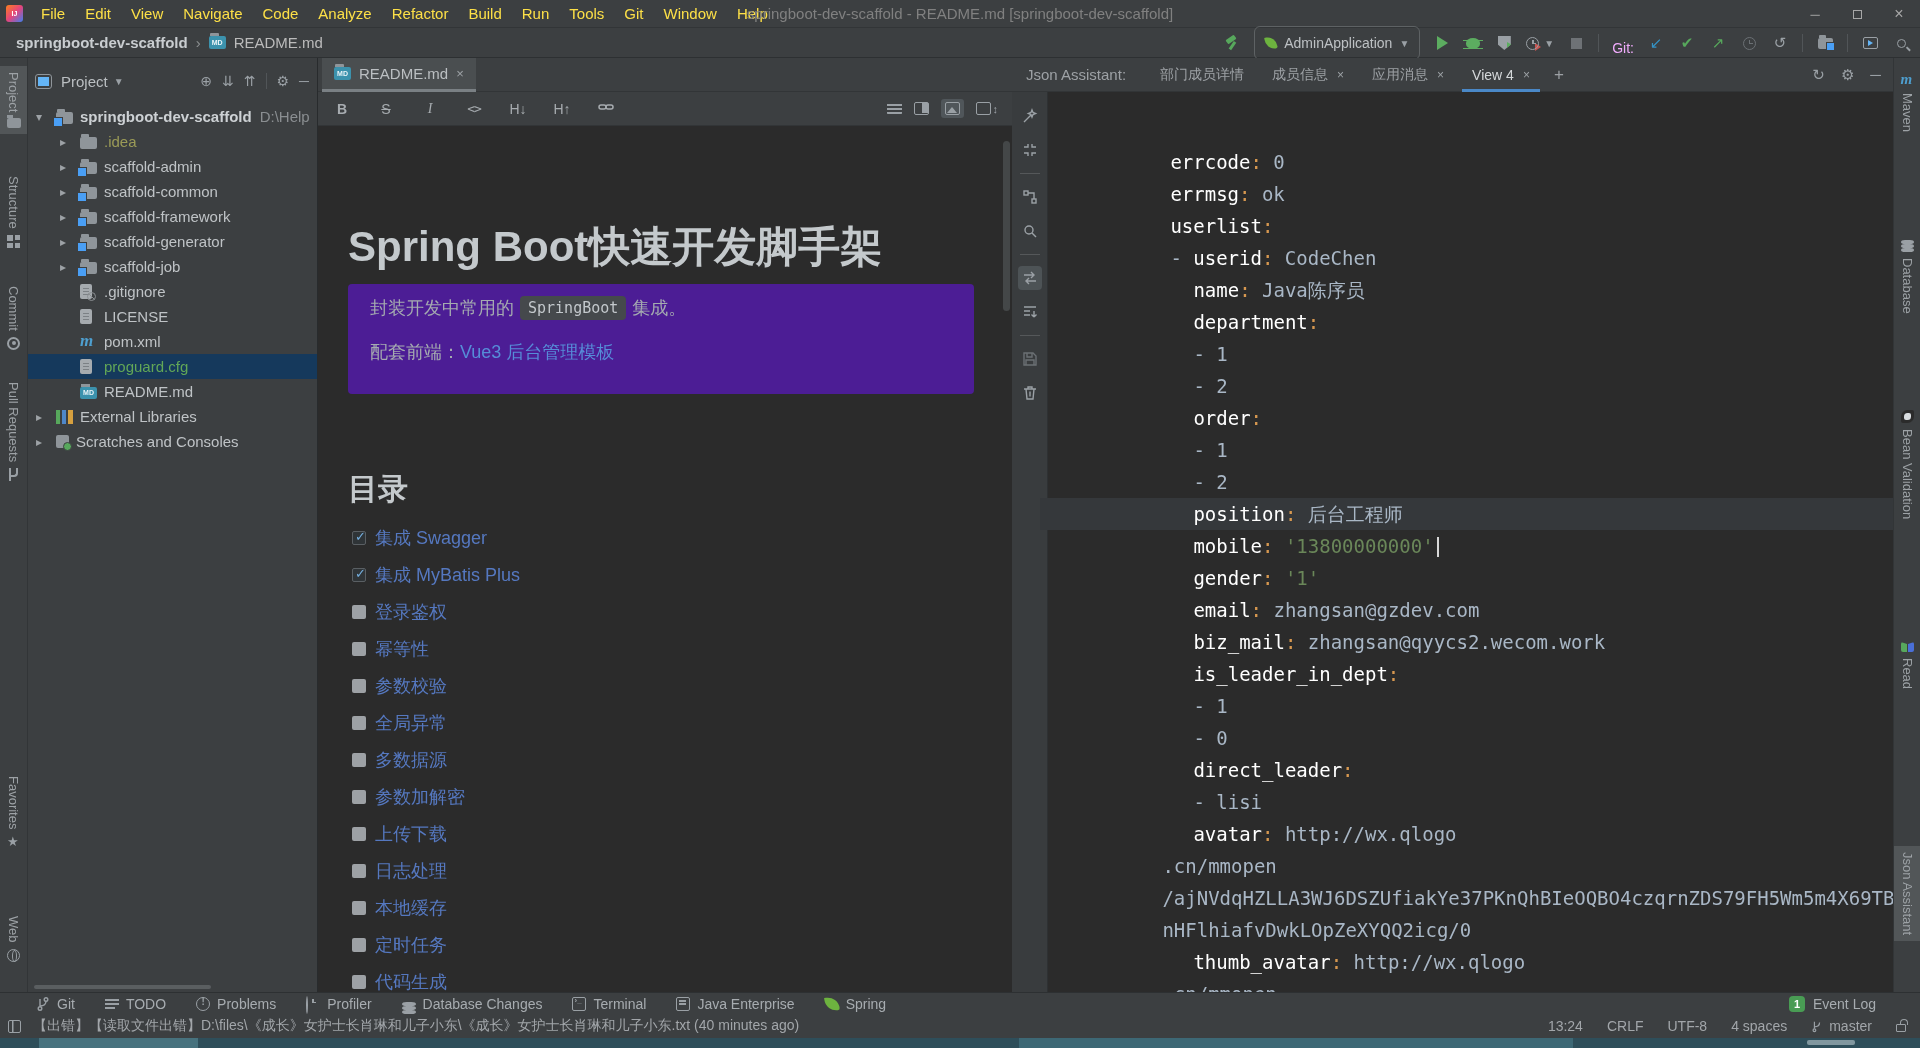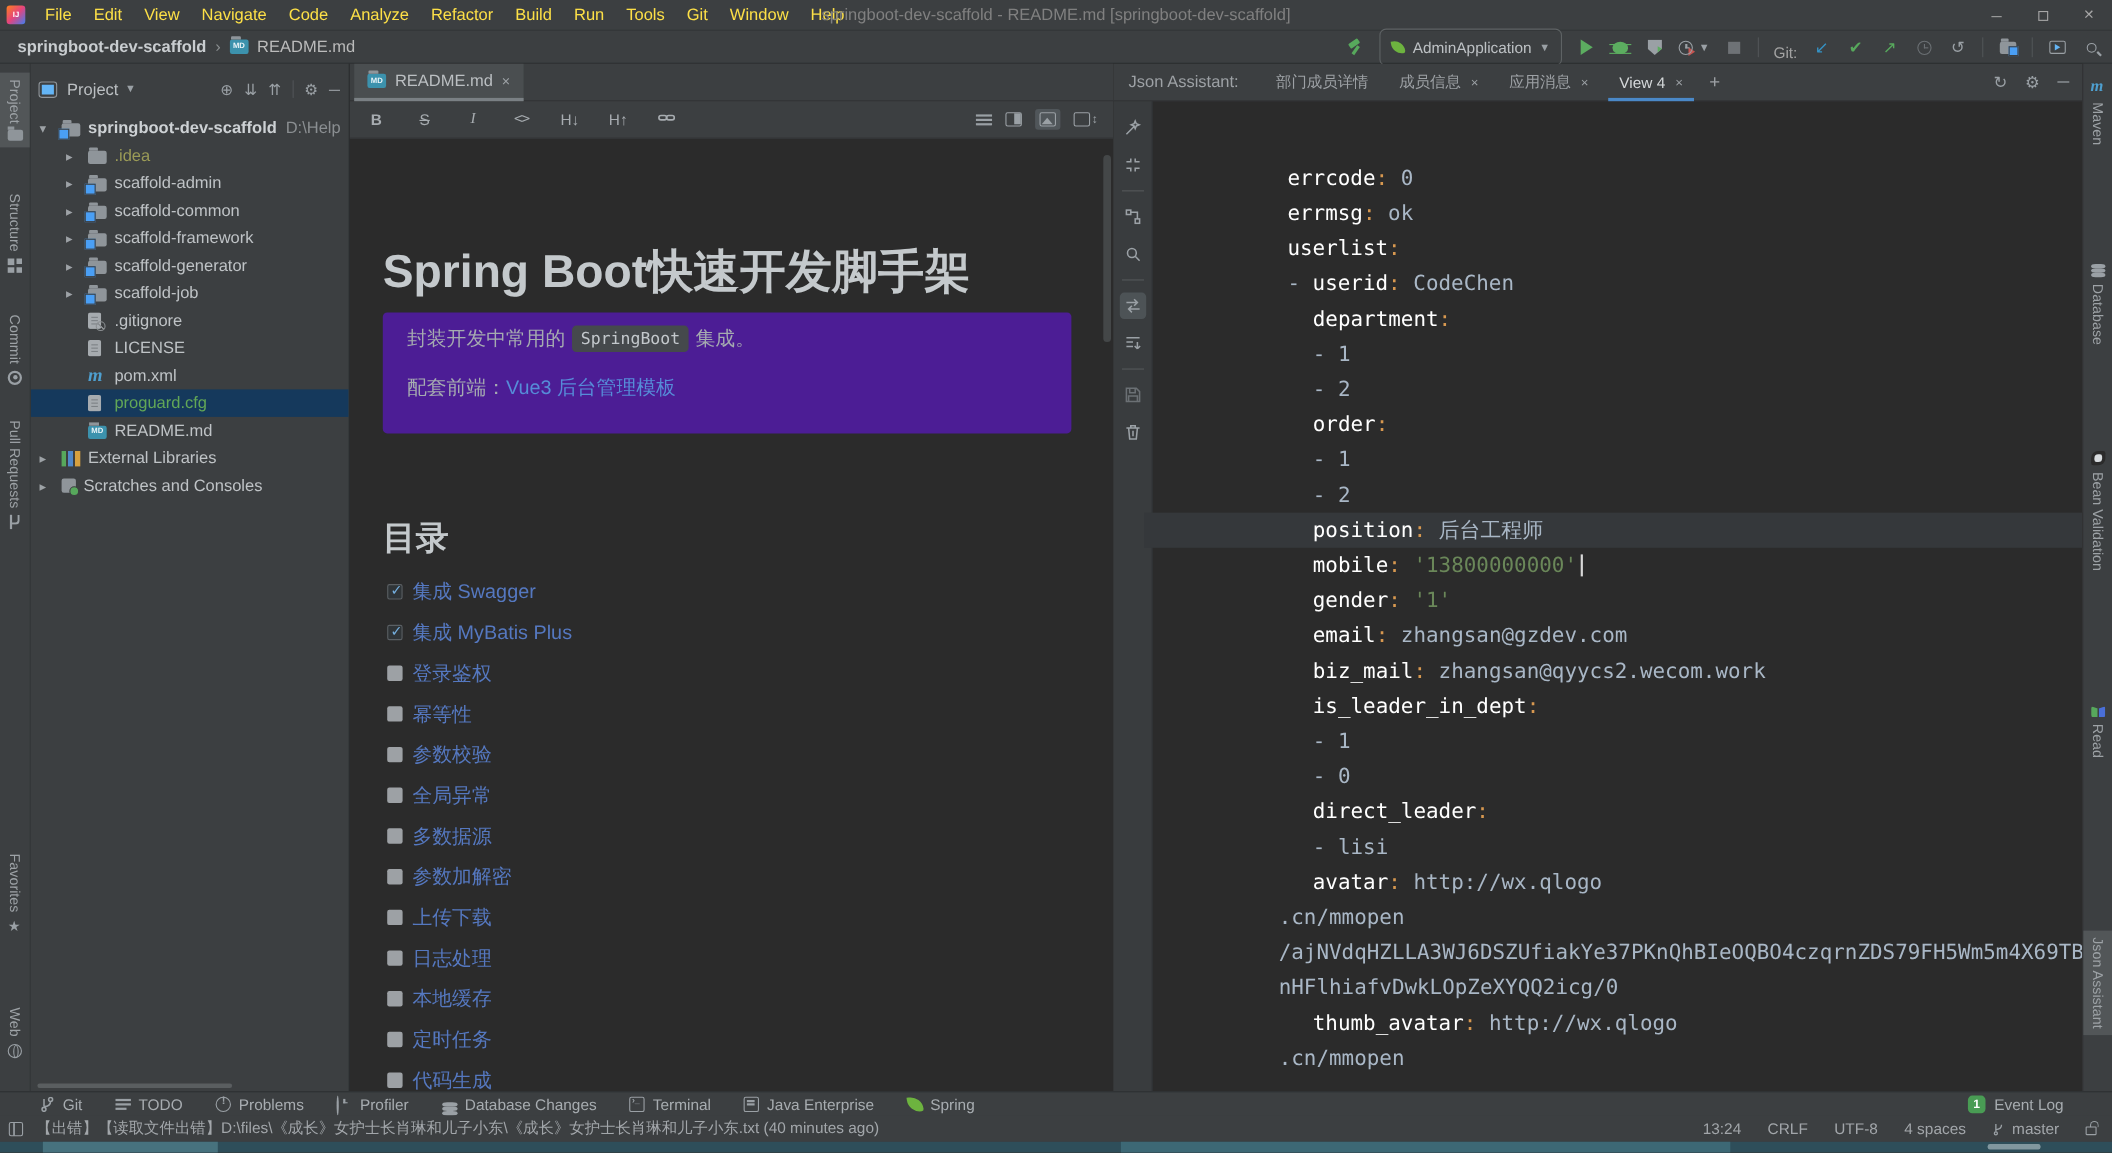--- a/index.html
+++ b/index.html
@@ -34,21 +34,21 @@
   .shield { width:13px; height:14px; background:#9aa0a5; clip-path:polygon(0 0,100% 0,100% 60%,50% 100%,0 60%); position:relative; }
   .shield::after { content:""; position:absolute; right:-3px; bottom:0; width:0; height:0; border-left:7px solid #5cad60; border-top:4px solid transparent; border-bottom:4px solid transparent; }
   .clockic { width:13px; height:13px; border:1.5px solid #9aa0a5; border-radius:50%; position:relative; }
   .clockic::before { content:""; position:absolute; left:5px; top:2px; width:1.5px; height:4px; background:#9aa0a5; }
   .clockic::after { content:""; position:absolute; left:5px; top:5px; width:4px; height:1.5px; background:#9aa0a5; }
   .clockic.dim { border-color:#6b7074; } .clockic.dim::before,.clockic.dim::after { background:#6b7074; }
   .prof-wrap { display:flex; align-items:center; gap:3px; }
   .prof-play { width:0; height:0; border-left:6px solid #c75450; border-top:4px solid transparent; border-bottom:4px solid transparent; margin-left:-7px; margin-top:7px; }
   .stop-sq { width:11px; height:11px; background:#6e7276; }
   .tb-sep { width:1px; height:18px; background:#515558; }
-  .git-label { font-size:14px; color:#a3a3a3;margin-top:10px; }
+  .git-label { font-size:14px; color:#f0abfc;margin-top:10px; }
   .arrow-ic { font-size:15px; }
   .blue { color:#3592c4; } .green { color:#57a85c; } .dim { color:#6b7074; }
   .folders-ic { width:15px; height:11px; background:#8f959a; border-radius:2px; position:relative; }
   .folders-ic::before { content:""; position:absolute; top:-3px; left:1px; width:7px; height:3px; background:#8f959a; border-radius:1px 1px 0 0; }
   .folders-ic::after { content:""; position:absolute; right:-2px; bottom:-2px; width:7px; height:7px; background:#4a9ff5; border:1px solid #3c3f41; }
   .winplay { width:15px; height:12px; border:1.5px solid #9aa0a5; border-radius:2px; position:relative; }
   .winplay::after { content:""; position:absolute; left:4px; top:2px; width:0; height:0; border-left:5px solid #64b5f6; border-top:3px solid transparent; border-bottom:3px solid transparent; }
   .search-ic { width:9px; height:9px; border:1.5px solid #9aa0a5; border-radius:50%; position:relative; }
   .search-ic::after { content:""; position:absolute; left:8px; top:8px; width:5px; height:1.5px; background:#9aa0a5; transform:rotate(45deg); }
   .hammer { width:16px; height:16px; position:relative; }
@@ -642,20 +642,23 @@
         <div class="jline" data-ind="a">
           <span class="jkey">errmsg</span><span class="jval"> ok</span>
         </div>
         <div class="jline" data-ind="a">
           <span class="jkey">userlist</span><span class="jval"></span>
         </div>
         <div class="jline" data-ind="a">
           <span class="jdash">- </span><span class="jkey">userid</span><span class="jval"> CodeChen</span>
         </div>
         <div class="jline" data-ind="b">
+          <span class="jkey">name</span><span class="jval"> Java陈序员</span>
+        </div>
+        <div class="jline" data-ind="b">
           <span class="jkey">department</span><span class="jval"></span>
         </div>
         <div class="jline" data-ind="b">
           <span class="jdash">- </span><span class="jval">1</span>
         </div>
         <div class="jline" data-ind="b">
           <span class="jdash">- </span><span class="jval">2</span>
         </div>
         <div class="jline" data-ind="b">
           <span class="jkey">order</span><span class="jval"></span>

